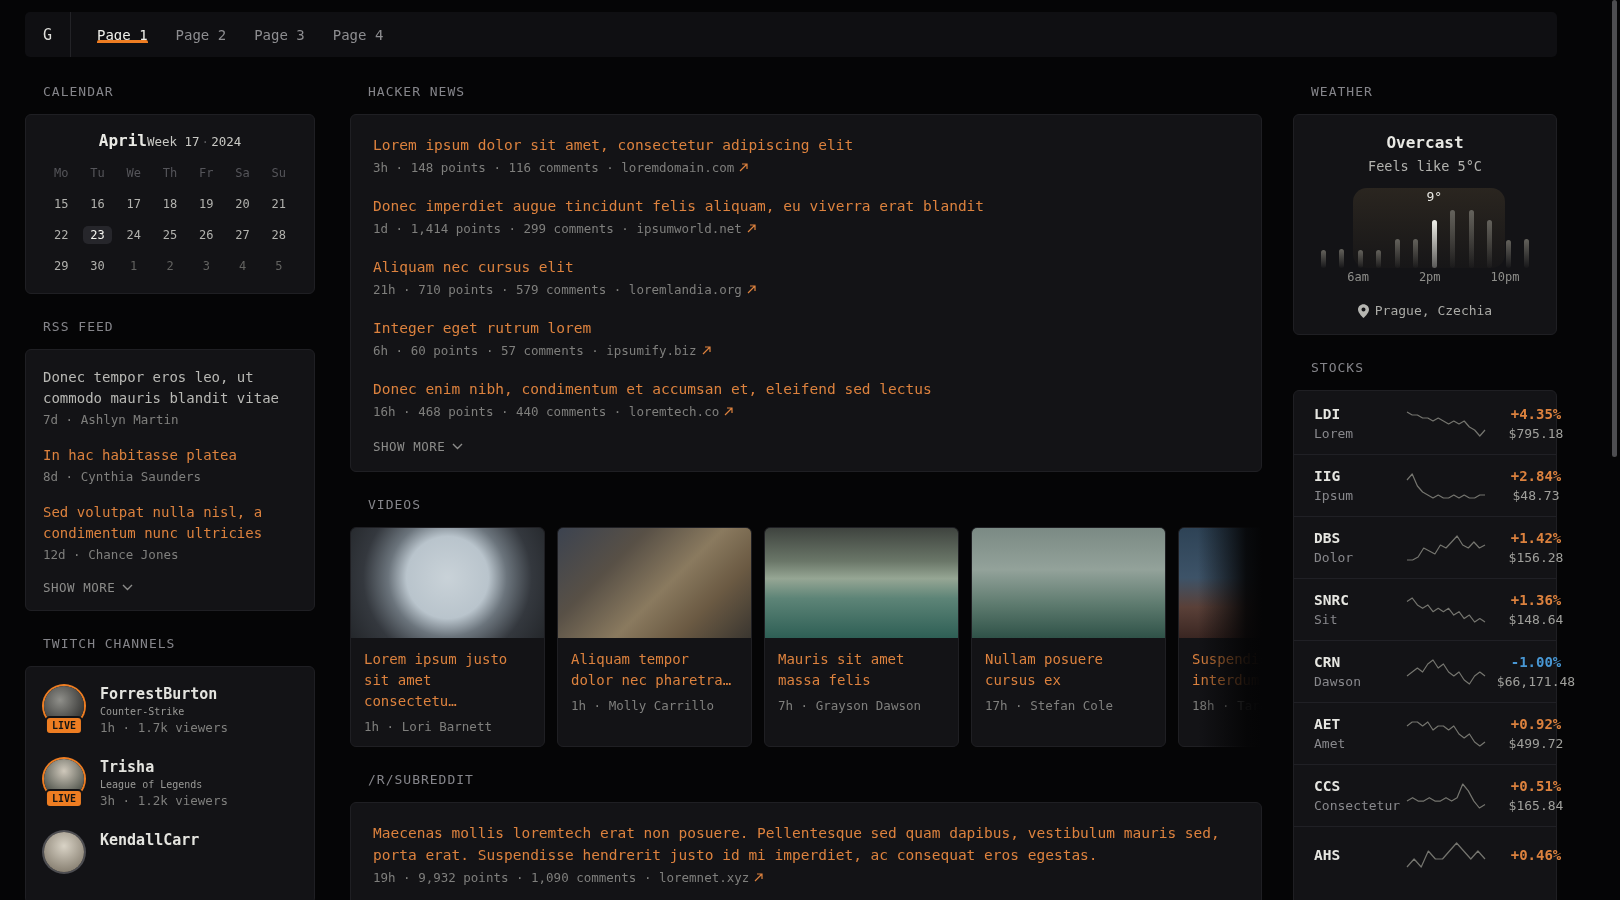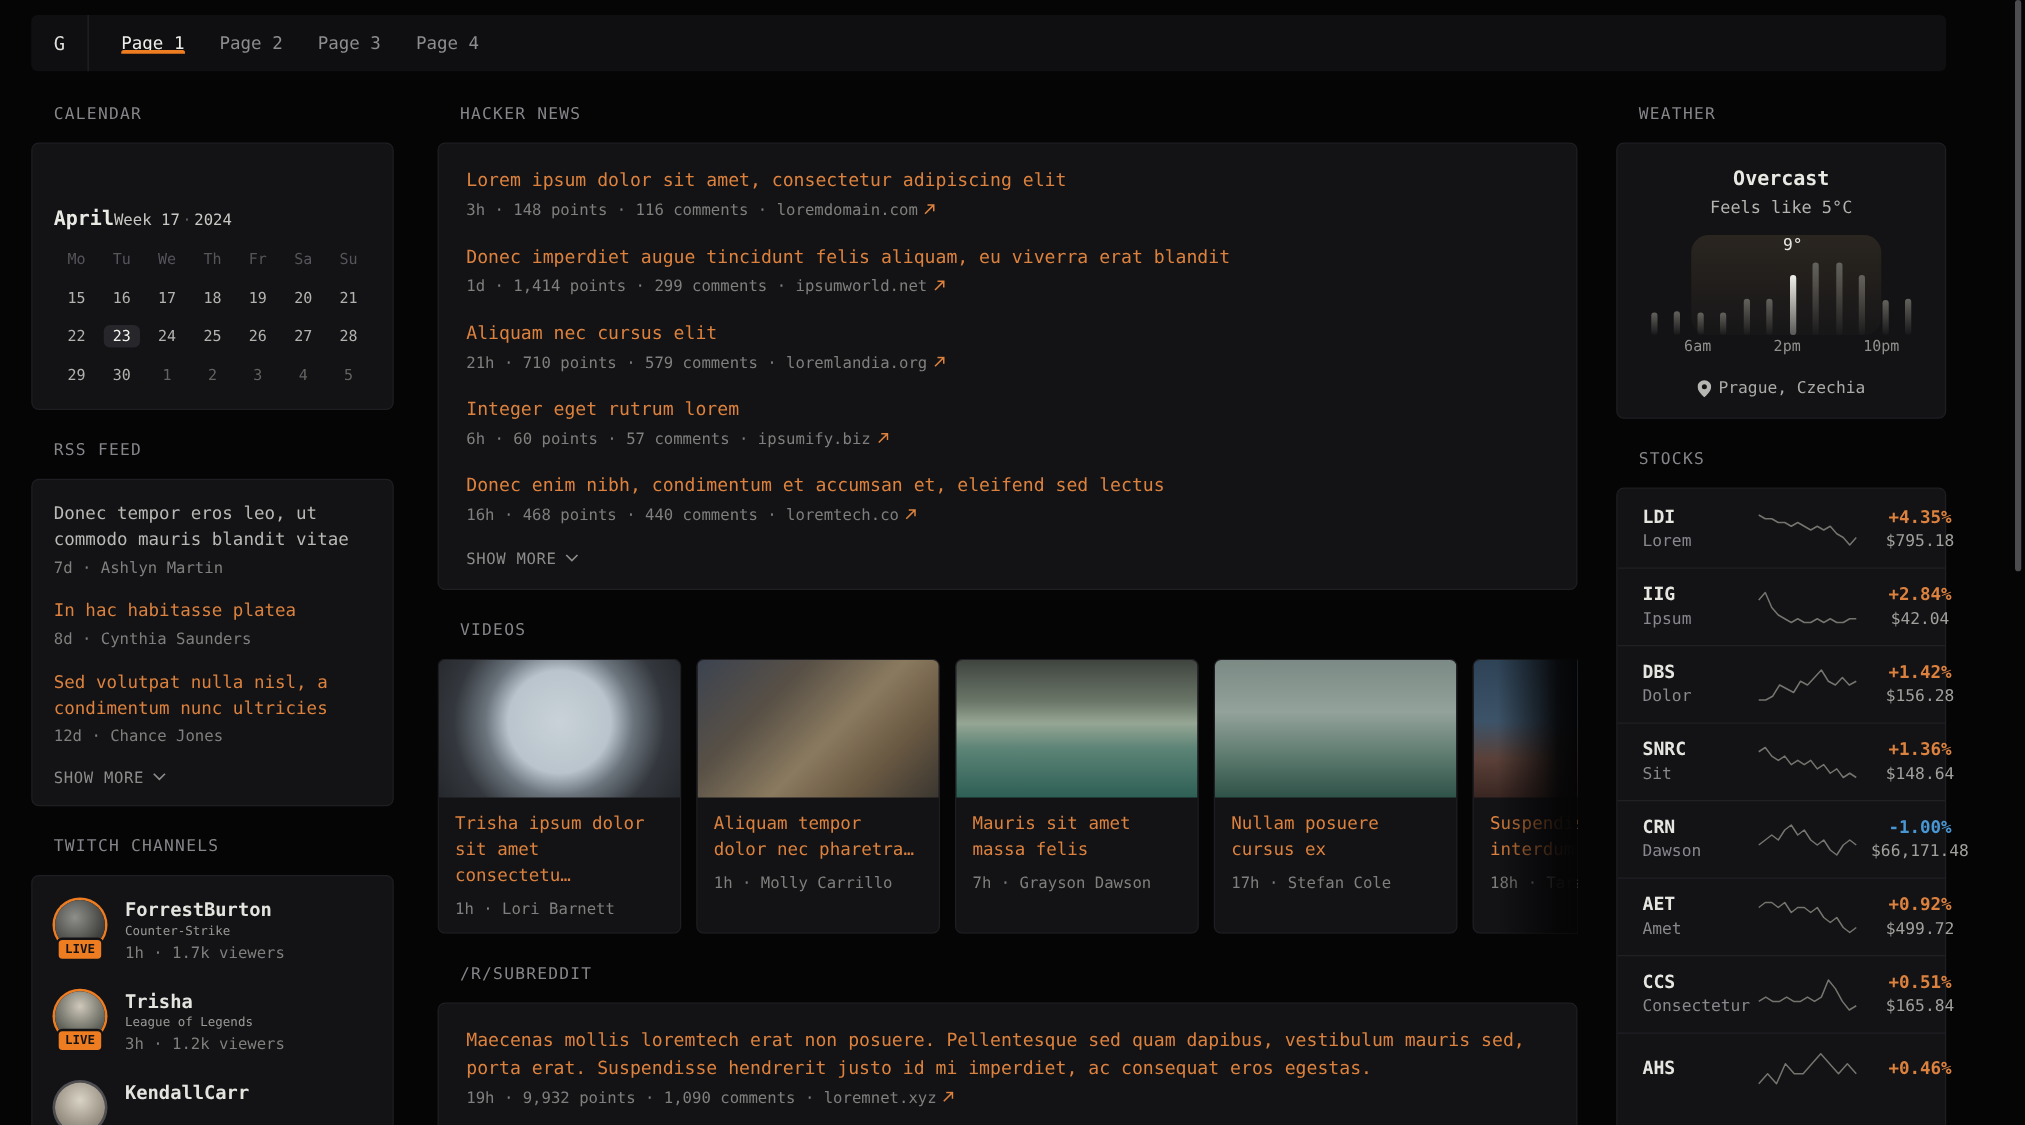--- a/index.html
+++ b/index.html
@@ -34,21 +34,21 @@
   .col{position:absolute;top:84px;}
   .col-left{left:25px;width:290px;}
   .col-mid{left:350px;width:912px;}
   .col-right{left:1293px;width:264px;}
   .widget{margin-bottom:25px;}
   .sec-label{font-size:13px;letter-spacing:1px;color:#85858a;margin:0 0 15px 18px;}
   .panel{background:var(--panel);border:1px solid var(--border);border-radius:6px;}
 
   
   .cal{padding:16px 17px 14px;}
-  .cal-head{display:flex;align-items:baseline;justify-content:flex-start;margin-top:34px;}
+  .cal-head{display:flex;align-items:baseline;justify-content:center;}
   .cal-month{font-size:16px;font-weight:600;color:var(--title);}
   .cal-week{font-size:12.5px;color:#c9c9c4;}
   .cal-week .sep{color:var(--dim);padding:0 2px;}
   .cal-grid{display:grid;grid-template-columns:repeat(7,1fr);margin-top:16px;row-gap:4px;}
   .dow{font-size:12px;color:#55555a;text-align:center;padding-bottom:6px;}
   .day{font-size:12px;color:#b2b2ae;text-align:center;height:27px;display:flex;align-items:center;justify-content:center;cursor:default;}
   .day span{padding:2px 7px;border-radius:5px;}
   .day.selected span{background:#26262b;color:#f4f4ef;}
   .day.dim{color:#626260;}
 
@@ -407,21 +407,21 @@
       </section>
     </div>
 
     <div class="widget">
       <div class="sec-label">VIDEOS</div>
       <div class="video-row">
 
           <div class="vcard">
             <div class="vthumb" style="background: radial-gradient(circle at 50% 45%, rgb(201, 210, 216) 0%, rgb(185, 196, 204) 36%, rgb(107, 116, 124) 52%, rgb(52, 56, 62) 74%, rgb(36, 39, 43) 100%);"></div>
             <div class="vbody">
-              <div class="vtitle">Trisha ipsum dolor sit amet consectetu…</div>
+              <div class="vtitle">Lorem ipsum justo sit amet consectetu…</div>
               <div class="vmeta">1h · Lori Barnett</div>
             </div>
           </div>
 
           <div class="vcard">
             <div class="vthumb" style="background: linear-gradient(135deg, rgb(60, 67, 80) 0%, rgb(88, 80, 70) 30%, rgb(138, 122, 95) 55%, rgb(107, 90, 67) 75%, rgb(58, 54, 48) 100%);"></div>
             <div class="vbody">
               <div class="vtitle">Aliquam tempor dolor nec pharetra…</div>
               <div class="vmeta">1h · Molly Carrillo</div>
             </div>
@@ -593,21 +593,21 @@
           <div class="srow up">
             <div>
               <div class="s-sym">IIG</div>
               <div class="s-name">Ipsum</div>
             </div>
             <svg class="spark" viewBox="0 0 80 30">
               <polyline points="1.0,9.0 6.2,3.0 11.4,15.0 16.6,21.0 21.8,24.0 27.0,27.0 32.2,24.0 37.4,27.0 42.6,27.0 47.8,24.0 53.0,27.0 58.2,24.0 63.4,27.0 68.6,27.0 73.8,24.0 79.0,24.0" fill="none" stroke="#75756f" stroke-width="1.2" stroke-linejoin="round"></polyline>
             </svg>
             <div class="s-right">
               <div class="s-change">+2.84%</div>
-              <div class="s-price">$42.04</div>
+              <div class="s-price">$48.73</div>
             </div>
           </div>
 
           <div class="srow up">
             <div>
               <div class="s-sym">DBS</div>
               <div class="s-name">Dolor</div>
             </div>
             <svg class="spark" viewBox="0 0 80 30">
               <polyline points="1.0,27.0 6.6,27.0 12.1,24.0 17.7,15.0 23.3,18.0 28.9,21.0 34.4,12.0 40.0,15.0 45.6,9.0 51.1,3.0 56.7,12.0 62.3,15.0 67.9,9.0 73.4,15.0 79.0,12.0" fill="none" stroke="#75756f" stroke-width="1.2" stroke-linejoin="round"></polyline>

